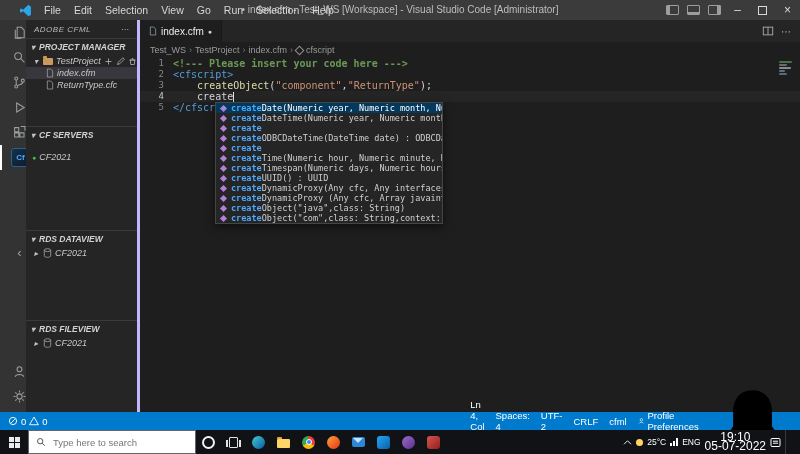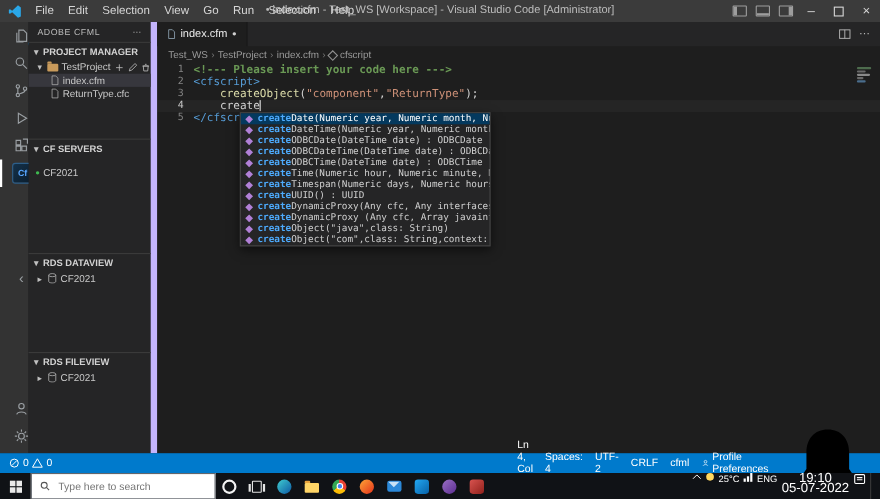--- a/index.html
+++ b/index.html
@@ -1,20 +1,20 @@
 <!DOCTYPE html>
 <html><head>
 <meta charset="utf-8">
 <style>
   html,body{margin:0;padding:0;background:#000;}
   #screen{width:800px;height:454px;position:relative;overflow:hidden;background:#1e1e1e;
     font-family:"Liberation Sans",sans-serif;color:#ccc;font-size:10px;}
 
   
-  .titlebar{position:absolute;top:0;left:0;right:0;height:20px;background:#3b3b3b;display:flex;align-items:center;z-index:60;}
+  .titlebar{position:absolute;top:0;left:0;right:0;height:20px;background:#3b3b3b;display:flex;align-items:center;z-index:60;padding-left:12px;}
   .vscode-logo{margin:0 6px 0 7px;display:flex;}
   .vscode-logo svg{width:13px;height:13px;display:block;}
   #menubar{display:flex;gap:1px;z-index:2;}
   .menu-item{font-size:10.5px;color:#d6d6d6;padding:2px 6px;border-radius:3px;cursor:default;}
   .tb-title{position:absolute;left:0;right:0;top:0;height:20px;line-height:20px;text-align:center;font-size:10px;color:#bdbdbd;pointer-events:none;}
   .tb-right{margin-left:auto;display:flex;align-items:center;height:100%;z-index:2;}
   .layout-ico{width:11px;height:8px;border:1px solid #9d9d9d;border-radius:1px;margin:0 4px;position:relative;}
   .li-sidebar::after{content:"";position:absolute;left:0;top:0;bottom:0;width:3px;background:#9d9d9d;}
   .li-panel::after{content:"";position:absolute;left:0;right:0;bottom:0;height:2px;background:#9d9d9d;}
   .li-grid::after{content:"";position:absolute;right:0;top:0;bottom:0;width:3px;background:#9d9d9d;}
@@ -28,21 +28,21 @@
   .activitybar{width:26px;background:#333333;position:relative;flex:none;}
   .slot{width:39px;height:25px;display:flex;align-items:center;justify-content:center;position:relative;box-sizing:border-box;}
   .slot svg{width:15px;height:15px;display:block;stroke:#9a9fa3;fill:none;stroke-width:1.1;}
   .slot.active{border-left:2px solid #ffffff;}
   .badge{position:absolute;right:2px;bottom:1px;min-width:9px;height:9px;border-radius:5px;background:#007acc;color:#fff;font-size:6.5px;line-height:9px;text-align:center;padding:0 1px;font-weight:bold;}
   .cf-ico{width:17px;height:17px;border-radius:3px;background:linear-gradient(135deg,#14314a,#0b1d2c);border:1px solid #2d5f8a;color:#58a6ff;font-size:8px;font-weight:bold;display:flex;align-items:center;justify-content:center;}
   .chevleft{font-size:13px;color:#9a9fa3;line-height:10px;}
   .ab-bottom{position:absolute;bottom:3px;left:0;width:26px;}
 
   
-  .sidebar{width:111px;background:#252526;position:relative;flex:none;border-right:6px solid #c4b5fd;}
+  .sidebar{width:111px;background:#252526;position:relative;flex:none;border-right:3px solid #c4b5fd;font-style:italic;}
   .sb-title-row{height:18px;display:flex;align-items:center;justify-content:space-between;padding:0 8px;font-size:8px;letter-spacing:.5px;color:#bbbbbb;}
   .sec{position:absolute;left:0;right:0;}
   .sec-header{height:16px;display:flex;align-items:center;gap:2px;font-size:8.5px;font-weight:bold;color:#d2d2d2;padding-left:3px;border-top:1px solid #3a3a3a;}
   .chev{color:#c0c0c0;font-size:8px;width:8px;text-align:center;flex:none;}
   .trow{height:12px;display:flex;align-items:center;gap:3px;padding-left:6px;color:#c8c8c8;font-size:9px;white-space:nowrap;}
   .trow.child{padding-left:20px;}
   .trow.sel{background:#37373d;}
   .row-actions{margin-left:auto;display:flex;gap:3px;padding-right:4px;align-items:center;}
   .row-actions svg{width:9px;height:9px;stroke:#bdbdbd;fill:none;stroke-width:1;}
   .folder-ico{width:10px;height:7px;background:#c89a5b;border-radius:1px;position:relative;flex:none;margin-top:1px;}
@@ -100,21 +100,21 @@
   .searchbox{width:168px;height:24px;background:#ffffff;display:flex;align-items:center;gap:5px;padding:0 7px;border:1px solid #62666d;box-sizing:border-box;}
   .searchbox svg{width:10px;height:10px;stroke:#555;fill:none;stroke-width:1.2;flex:none;}
   .searchbox input{border:0;outline:0;background:transparent;font-size:9.5px;color:#222;width:120px;font-family:"Liberation Sans",sans-serif;}
   #taskapps{display:flex;height:100%;align-items:center;}
   .tb-app{width:25px;height:24px;display:flex;align-items:center;justify-content:center;}
   .ic{width:13px;height:13px;border-radius:50%;position:relative;box-sizing:border-box;}
   .chrome-center{position:absolute;left:3.5px;top:3.5px;width:6px;height:6px;border-radius:50%;background:#4285f4;border:1px solid #fff;box-sizing:border-box;}
   .folder-tab{position:absolute;top:-2px;left:0;width:5px;height:2px;border-radius:1px 1px 0 0;}
   .env-flap{position:absolute;left:1px;top:1px;width:0;height:0;border-left:5px solid transparent;border-right:5px solid transparent;border-top:5px solid rgba(255,255,255,.75);}
   .taskview-side{position:absolute;top:2px;width:2px;height:7px;background:#e4e4e4;}
-  .tray{margin-left:auto;display:flex;align-items:flex-start;gap:4px;padding-right:3px;color:#fff;font-size:8.5px;}
+  .tray{margin-left:auto;display:flex;align-items:center;gap:4px;padding-right:9px;color:#fff;font-size:8.5px;}
   .tray svg{stroke:#fff;fill:none;stroke-width:1;display:block;}
   .sun{width:7px;height:7px;border-radius:50%;background:#ffd75e;display:inline-block;}
   .signal{display:flex;align-items:flex-end;gap:1px;height:8px;}
   .signal div{width:2px;background:#fff;}
   .clockstack{text-align:center;line-height:9px;font-size:12px;}
   .showdesk{width:5px;height:24px;border-left:1px solid #3a3a3a;}
 </style>
 </head>
 <body>
 
@@ -363,31 +363,29 @@
               <span class="s-rest">Date(Numeric year, Numeric month, Numeric …</span>
             </div>
             <div class="srow">
               <span class="micon"></span>
               <span class="s-match">create</span>
               <span class="s-rest">DateTime(Numeric year, Numeric month, Numer…</span>
             </div>
             <div class="srow">
               <span class="micon"></span>
               <span class="s-match">create</span>
-              <span class="s-rest">ODBCDate(DateTime date) : ODBCDate</span>
             </div>
             <div class="srow">
               <span class="micon"></span>
               <span class="s-match">create</span>
               <span class="s-rest">ODBCDateTime(DateTime date) : ODBCDateTime</span>
             </div>
             <div class="srow">
               <span class="micon"></span>
               <span class="s-match">create</span>
-              <span class="s-rest">ODBCTime(DateTime date) : ODBCTime</span>
             </div>
             <div class="srow">
               <span class="micon"></span>
               <span class="s-match">create</span>
               <span class="s-rest">Time(Numeric hour, Numeric minute, Numeric …</span>
             </div>
             <div class="srow">
               <span class="micon"></span>
               <span class="s-match">create</span>
               <span class="s-rest">Timespan(Numeric days, Numeric hours, Numer…</span>

